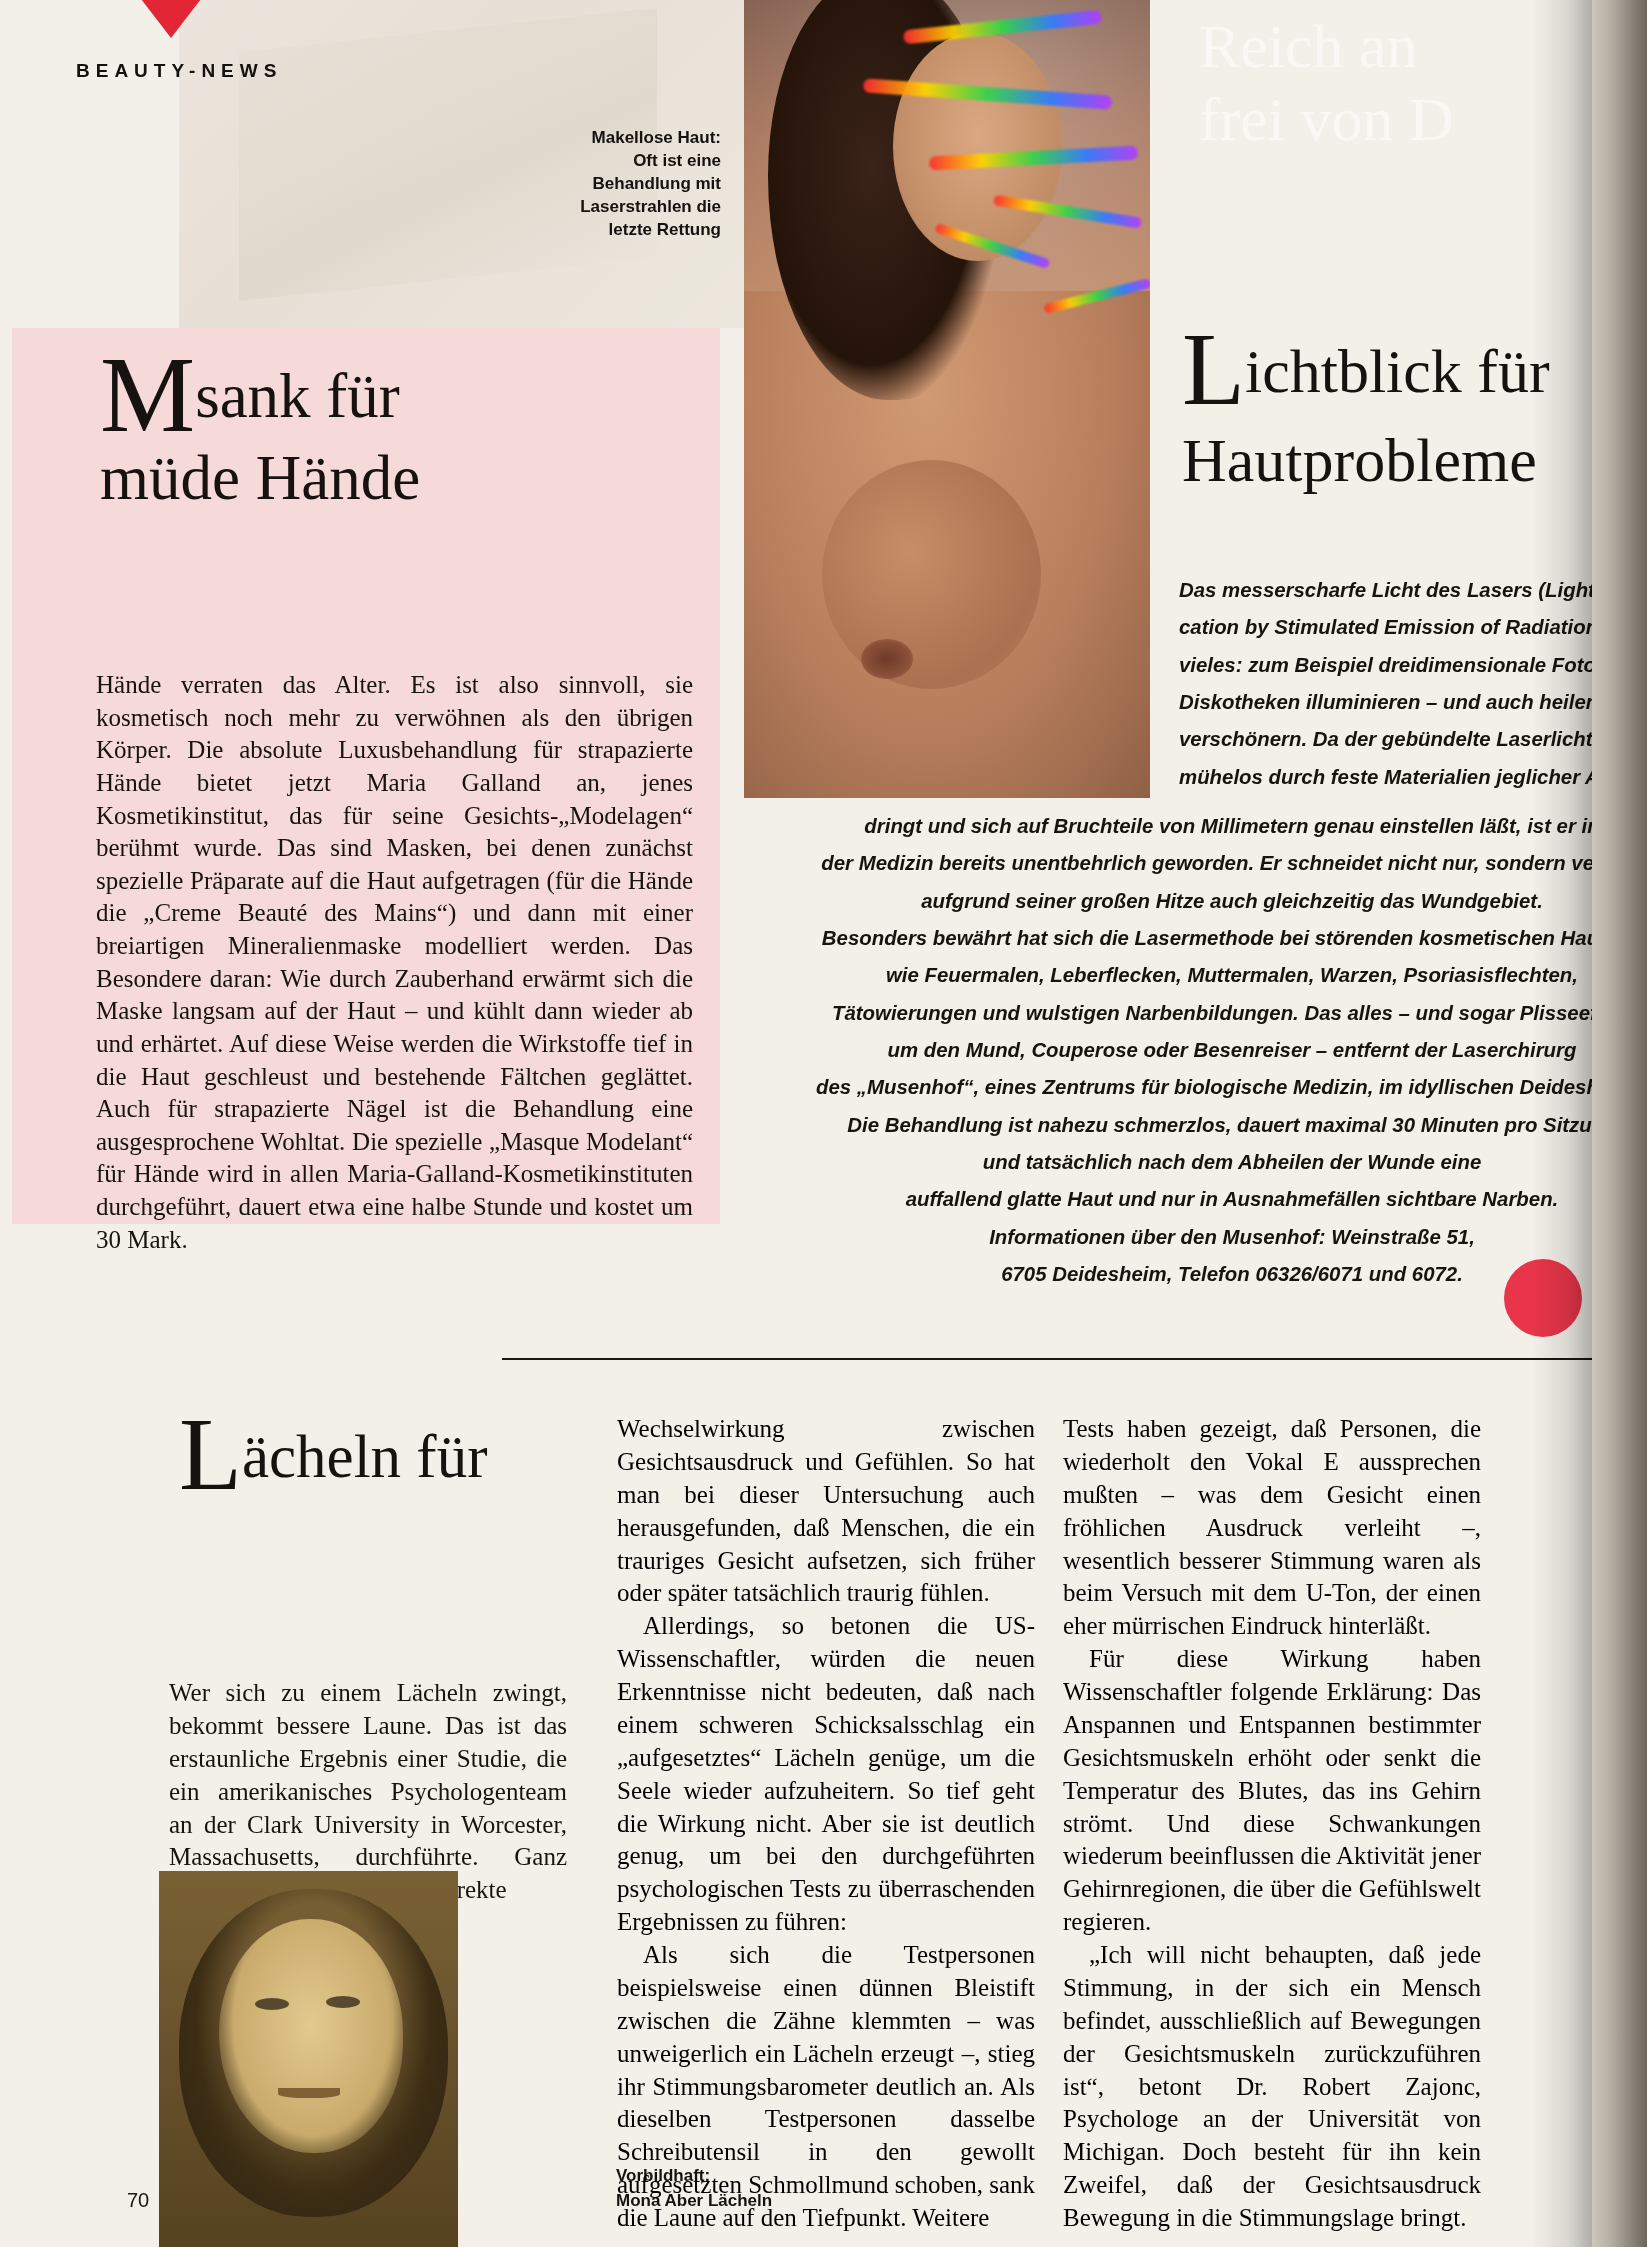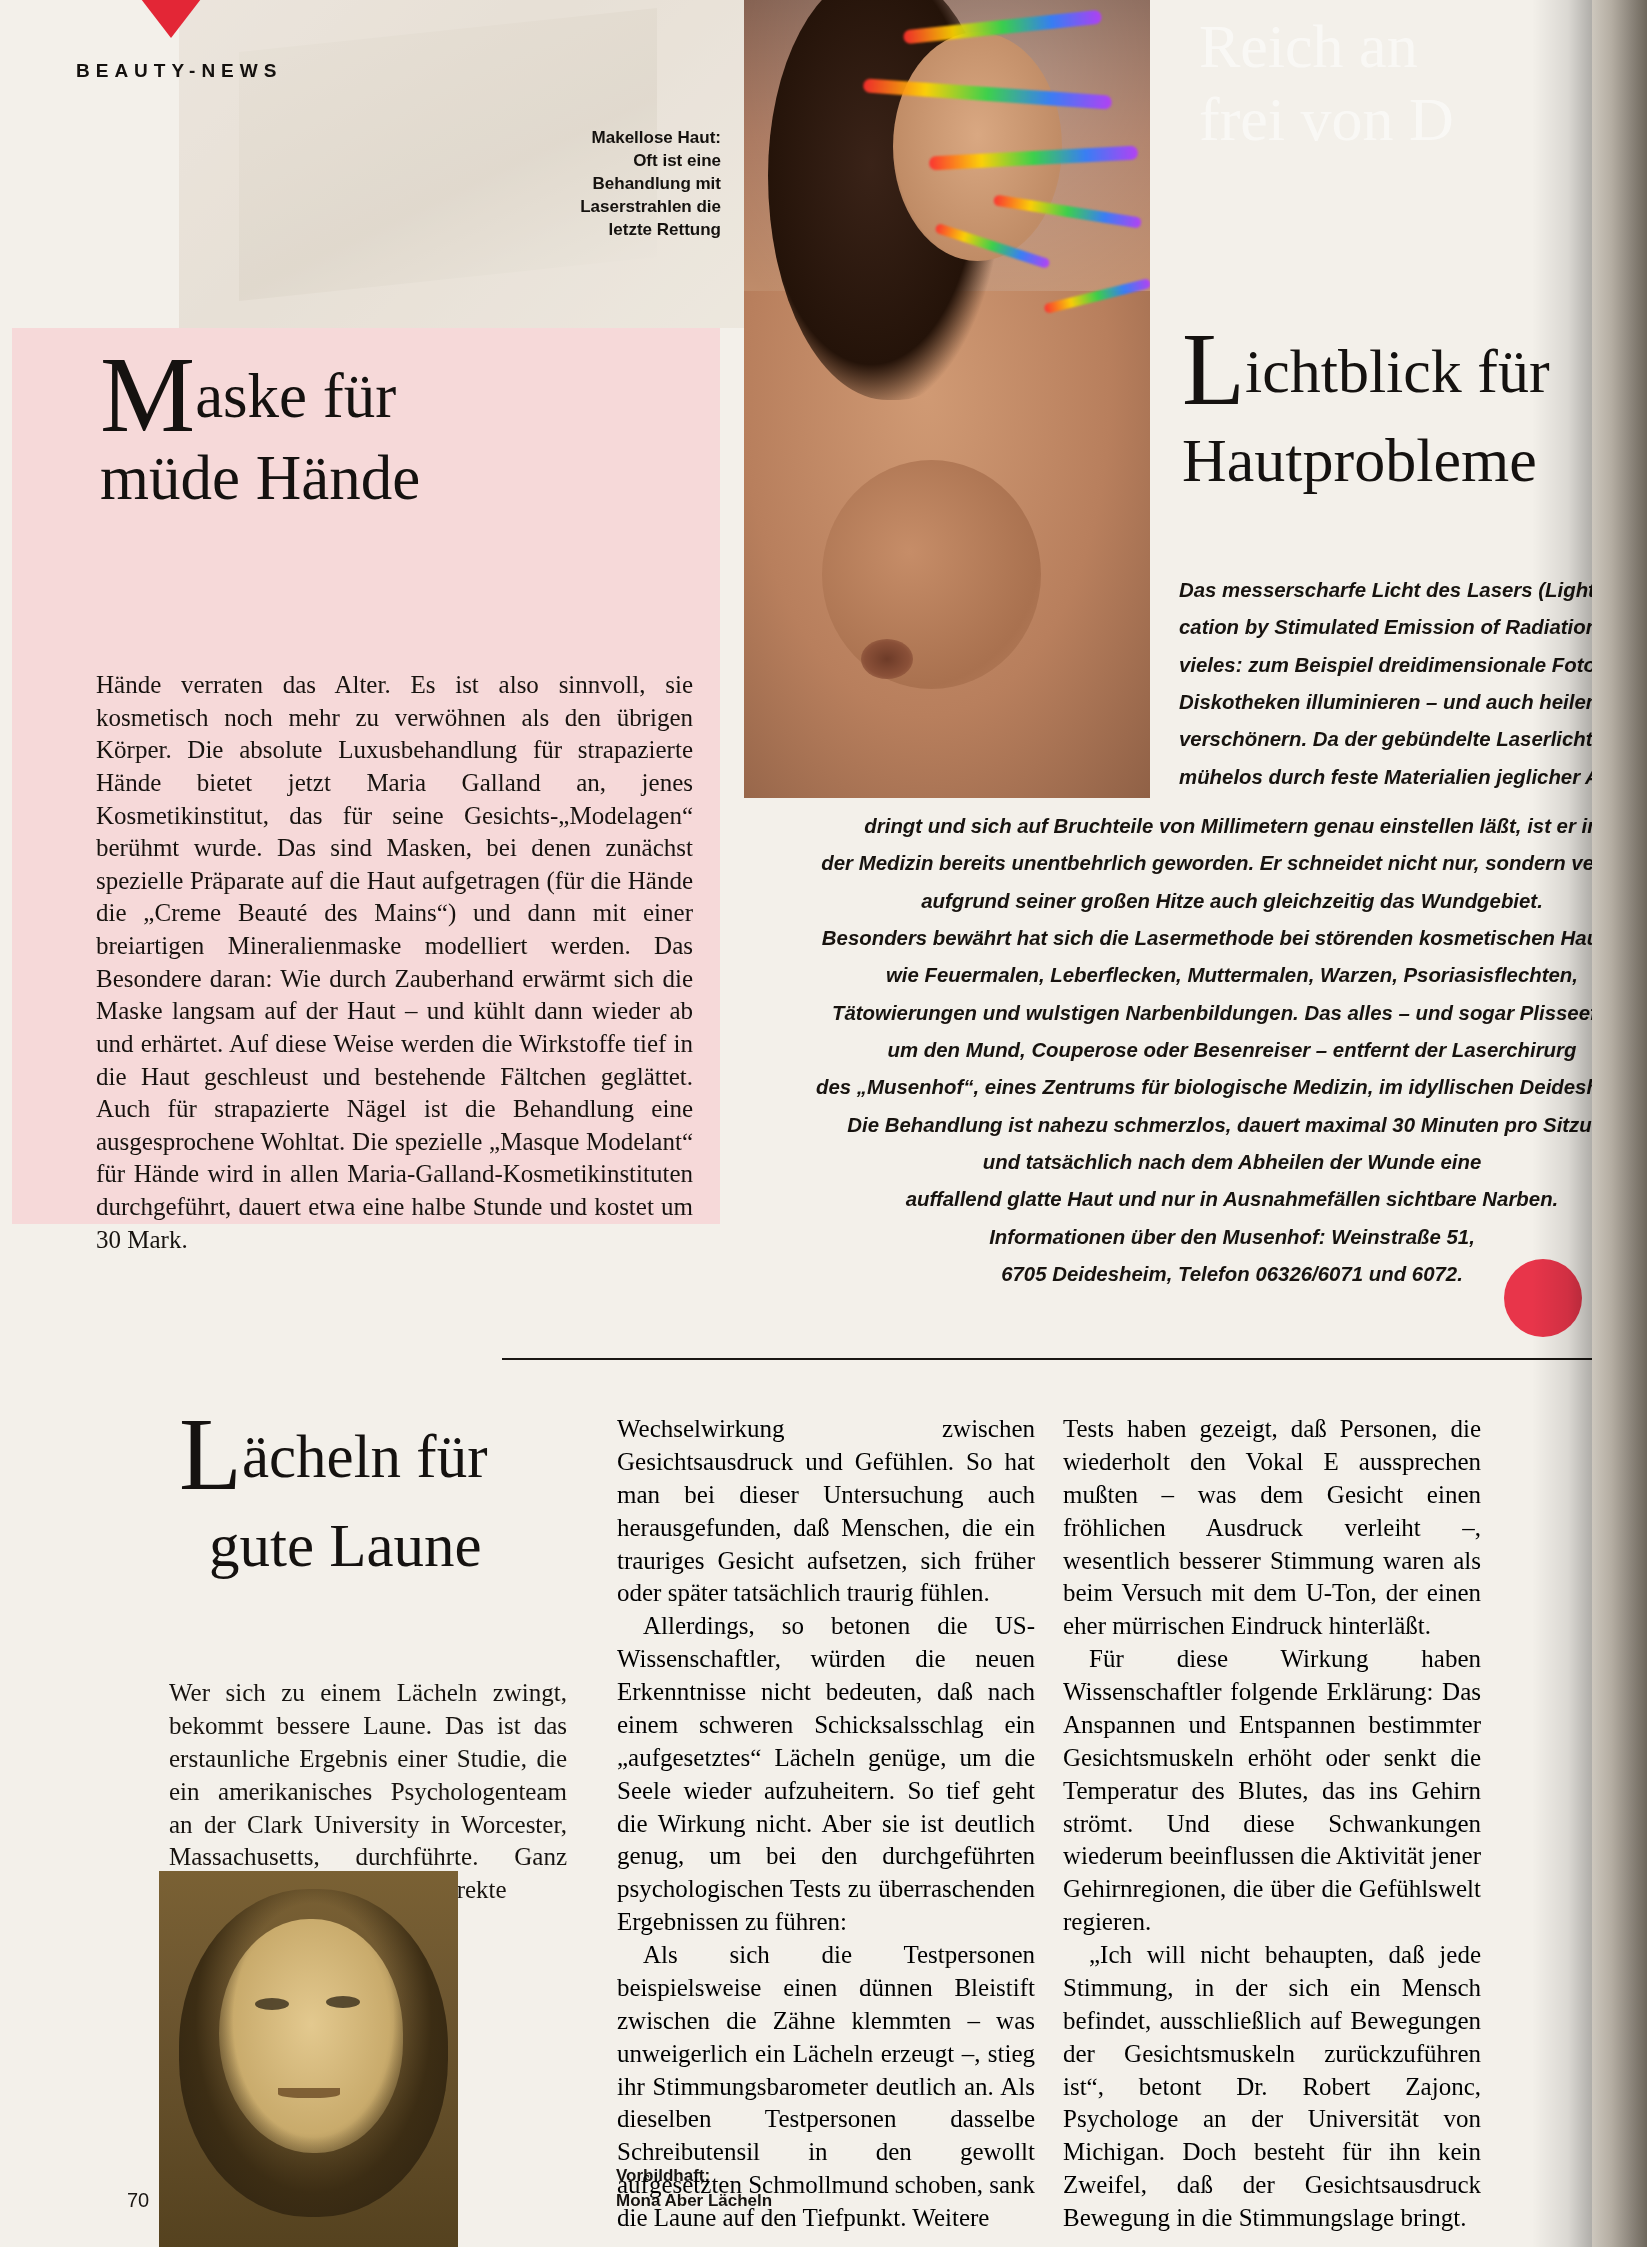--- a/index.html
+++ b/index.html
@@ -228,21 +228,21 @@
 <div class="page">
 
   <div class="ghost-bg"></div>
 
   <div class="red-tri"></div>
   <div class="beauty-news">BEAUTY-NEWS</div>
 
   <div class="pink-panel"></div>
 
   <div class="h-maske head-serif">
-    <span class="drop">M</span><span>aske für</span>
+    <span class="drop">M</span><span>sank für</span>
     <span class="l2">müde Hände</span>
   </div>
 
   <div class="maske-body">Hände verraten das Alter. Es ist also sinnvoll, sie kosmetisch noch mehr zu verwöhnen als den übrigen Körper. Die absolute Luxusbehandlung für strapazierte Hände bietet jetzt Maria Galland an, jenes Kosmetikinstitut, das für seine Gesichts-„Modelagen“ berühmt wurde. Das sind Masken, bei denen zunächst spezielle Präparate auf die Haut aufgetragen (für die Hände die „Creme Beauté des Mains“) und dann mit einer breiartigen Mineralienmaske modelliert werden. Das Besondere daran: Wie durch Zauberhand erwärmt sich die Maske langsam auf der Haut – und kühlt dann wieder ab und erhärtet. Auf diese Weise werden die Wirkstoffe tief in die Haut geschleust und bestehende Fältchen geglättet. Auch für strapazierte Nägel ist die Behandlung eine ausgesprochene Wohltat. Die spezielle „Masque Modelant“ für Hände wird in allen Maria-Galland-Kosmetikinstituten durchgeführt, dauert etwa eine halbe Stunde und kostet um 30 Mark.</div>
 
   <div class="photo-woman">
     <div class="ph-shoulder"></div>
     <div class="ph-hair"></div>
     <div class="ph-face"></div>
     <div class="ph-breast"></div>
@@ -291,21 +291,20 @@
     <span class="ln">Informationen über den Musenhof: Weinstraße 51,</span>
     <span class="ln">6705 Deidesheim, Telefon 06326/6071 und 6072.</span>
   </div>
 
   <div class="red-dot"></div>
 
   <div class="rule"></div>
 
   <div class="h-lach head-serif">
     <span class="drop">L</span><span>ächeln für</span>
-    <span class="l2">gute Laune</span>
   </div>
 
   <div class="lach-lead">Wer sich zu einem Lächeln zwingt, bekommt bessere Laune. Das ist das erstaunliche Ergebnis einer Studie, die ein amerikanisches Psychologenteam an der Clark University in Worcester, Massachusetts, durchführte. Ganz offensichtlich besteht eine direkte</div>
 
   <div class="mona">
     <div class="mona-face"></div>
     <div class="mona-hair"></div>
     <div class="mona-eye l"></div>
     <div class="mona-eye r"></div>
     <div class="mona-mouth"></div>

